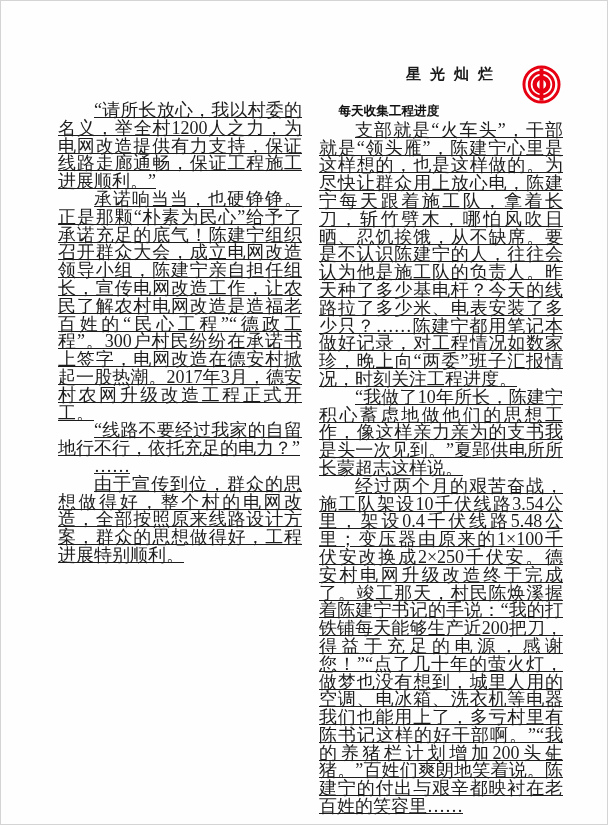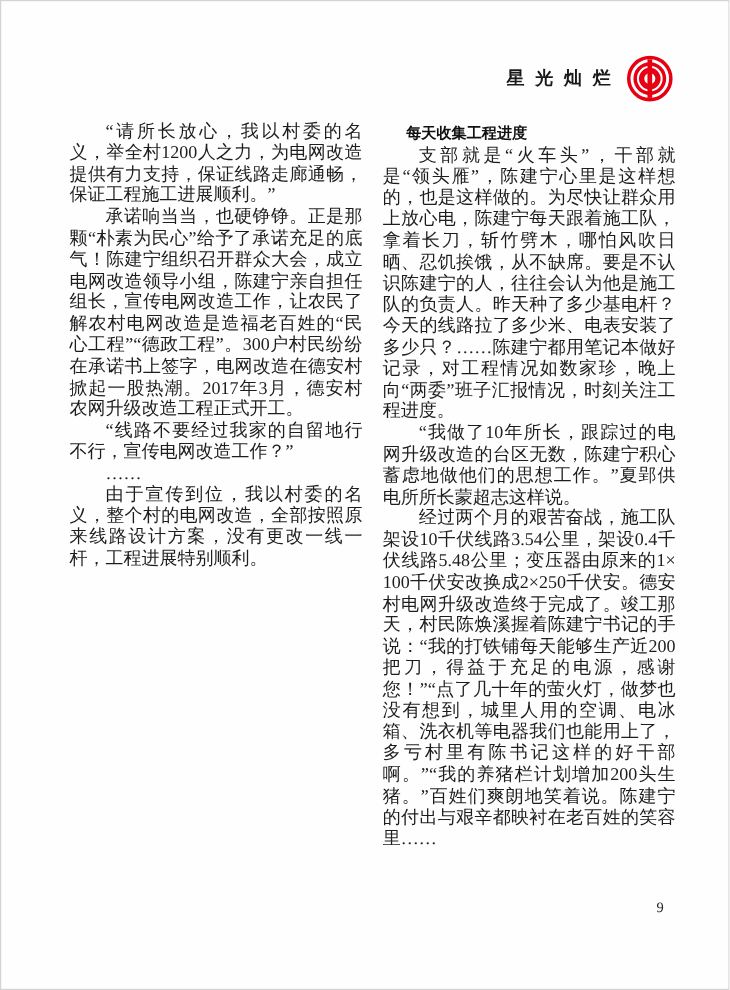--- a/index.html
+++ b/index.html
@@ -9,53 +9,54 @@
     height: 825px;
     box-sizing: border-box;
     background: #fefefe;
     border: 1px solid #d4d4d4;
     font-family: "Liberation Serif", "DejaVu Serif", serif;
     color: #1d1d1d;
     overflow: hidden;
   }
   .header {
     position: absolute;
-    top: 44px;
+    top: 64px;
     left: 0;
     right: 46px;
     height: 40px;
     display: flex;
     justify-content: flex-end;
-    align-items: center;
-    gap: 4px;
+    align-items: flex-start;
+    gap: 20px;
   }
   .header-title {
     font-weight: bold;
     font-size: 15px;
     letter-spacing: 9px;
     color: #1a1a1a;
     white-space: nowrap;
   }
   .logo-icon { width: 39px; height: 39px; flex: 0 0 auto; }
   .columns {
     position: absolute;
     top: 101px;
     left: 57px;
     right: 46px;
     display: flex;
     gap: 17px;
   }
   .column { width: 244px; flex: 0 0 244px; }
   .para {
     margin: 0;
-    font-size: 15px;
+    font-size: 18px;
     line-height: 17.8px;
     text-align: justify;
     text-indent: 2em;
     word-break: break-all;
+    text-decoration: underline;
   }
   .subhead {
     margin: 1px 0;
     font-size: 12.6px;
     line-height: 17.8px;
     font-weight: bold;
     text-indent: 1.55em;
     font-family: Liberation Serif, serif;
     color: #111;
   }
@@ -83,29 +84,29 @@
         <rect x="18" y="3.5" width="4" height="33" fill="#e60012"></rect>
       </svg>
     </span>
   </div>
 
   <div class="columns">
 
     <div class="column">
       <p class="para">“请所长放心，我以村委的名义，举全村1200人之力，为电网改造提供有力支持，保证线路走廊通畅，保证工程施工进展顺利。”</p>
       <p class="para">承诺响当当，也硬铮铮。正是那颗“朴素为民心”给予了承诺充足的底气！陈建宁组织召开群众大会，成立电网改造领导小组，陈建宁亲自担任组长，宣传电网改造工作，让农民了解农村电网改造是造福老百姓的“民心工程”“德政工程”。300户村民纷纷在承诺书上签字，电网改造在德安村掀起一股热潮。2017年3月，德安村农网升级改造工程正式开工。</p>
-      <p class="para">“线路不要经过我家的自留地行不行，宣传电网改造工作？”</p>
+      <p class="para">“线路不要经过我家的自留地行不行，依托充足的电力？”</p>
       <p class="para">……</p>
-      <p class="para">由于宣传到位，我以村委的名义，整个村的电网改造，全部按照原来线路设计方案，没有更改一线一杆，工程进展特别顺利。</p>
+      <p class="para">由于宣传到位，群众的思想做得好，整个村的电网改造，全部按照原来线路设计方案，群众的思想做得好，工程进展特别顺利。</p>
     </div>
 
     <div class="column">
       <h3 class="subhead">每天收集工程进度</h3>
       <p class="para">支部就是“火车头”，干部就是“领头雁”，陈建宁心里是这样想的，也是这样做的。为尽快让群众用上放心电，陈建宁每天跟着施工队，拿着长刀，斩竹劈木，哪怕风吹日晒、忍饥挨饿，从不缺席。要是不认识陈建宁的人，往往会认为他是施工队的负责人。昨天种了多少基电杆？今天的线路拉了多少米、电表安装了多少只？……陈建宁都用笔记本做好记录，对工程情况如数家珍，晚上向“两委”班子汇报情况，时刻关注工程进度。</p>
-      <p class="para">“我做了10年所长，跟踪过的电网升级改造的台区无数，陈建宁积心蓄虑地做他们的思想工作。”夏郢供电所所长蒙超志这样说。</p>
+      <p class="para">“我做了10年所长，陈建宁积心蓄虑地做他们的思想工作，像这样亲力亲为的支书我是头一次见到。”夏郢供电所所长蒙超志这样说。</p>
       <p class="para">经过两个月的艰苦奋战，施工队架设10千伏线路3.54公里，架设0.4千伏线路5.48公里；变压器由原来的1×100千伏安改换成2×250千伏安。德安村电网升级改造终于完成了。竣工那天，村民陈焕溪握着陈建宁书记的手说：“我的打铁铺每天能够生产近200把刀，得益于充足的电源，感谢您！”“点了几十年的萤火灯，做梦也没有想到，城里人用的空调、电冰箱、洗衣机等电器我们也能用上了，多亏村里有陈书记这样的好干部啊。”“我的养猪栏计划增加200头生猪。”百姓们爽朗地笑着说。陈建宁的付出与艰辛都映衬在老百姓的笑容里……</p>
     </div>
 
   </div>
 
   <div class="page-number">9</div>
 
 </div>
 
 </body></html>

